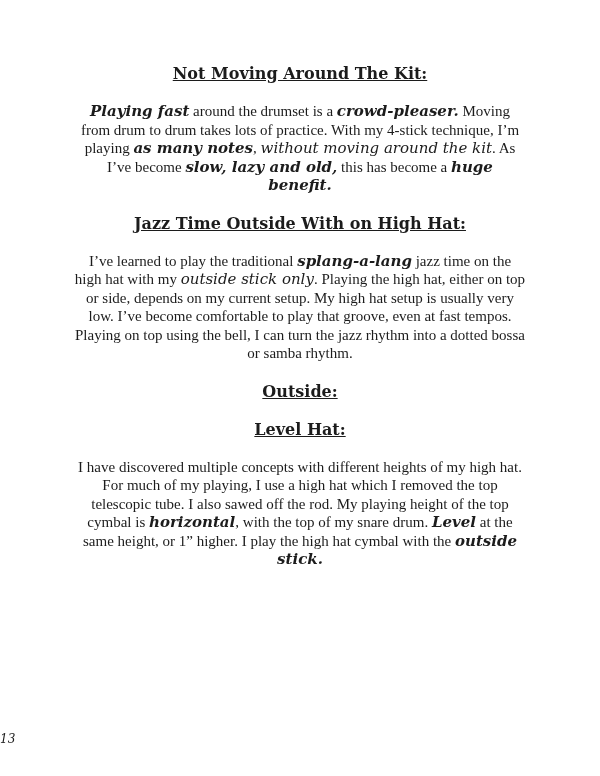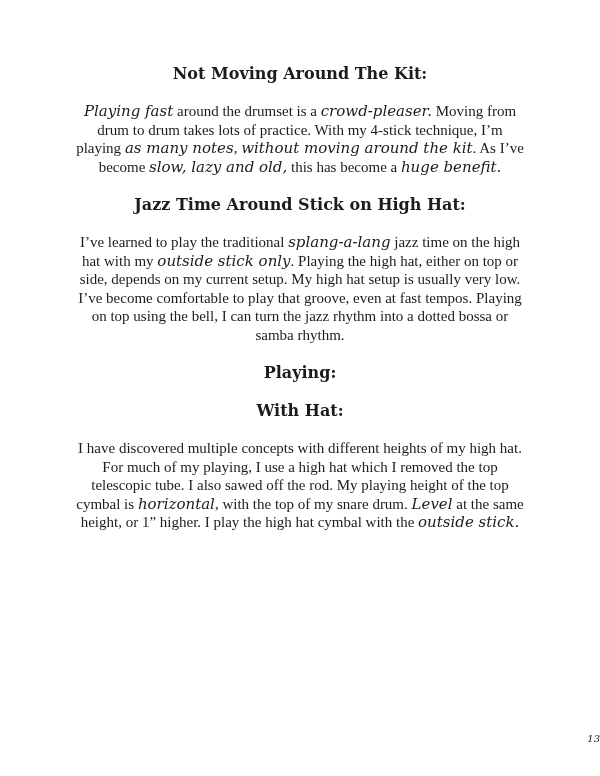--- a/index.html
+++ b/index.html
@@ -28,55 +28,56 @@
   .heading {
     font-size: 16px;
     line-height: 19px;
     font-weight: bold;
     margin: 19px 0;
   }
   .heading:first-child {
     margin-top: 0;
   }
   .heading .u {
+    text-decoration: underline;
   }
   .para {
     margin: 19px 0;
   }
   .run-normal {
     font-style: normal;
     font-weight: normal;
     font-family: Liberation Serif, serif;
   }
   .run-italic {
     font-style: italic;
   }
   .run-bold-italic {
     font-style: italic;
-    font-weight: normal;
+    font-weight: bold;
   }
   .page-number {
     position: absolute;
     bottom: 30px;
     left: 0;
     right: 0;
-    text-align: right;
-    font-size: 10px;
+    text-align: left;
+    font-size: 12px;
     line-height: 14px;
     color: #1c1c1c;
     font-style: italic;
   }
 </style>
 </head>
 <body>
 
 <div class="page">
   <main class="content">
       <div class="heading"><span class="u">Not Moving Around The Kit:</span></div>
       <p class="para"><span class="run-bold-italic">Playing fast</span><span class="run-normal"> around the drumset is a </span><span class="run-bold-italic">crowd-pleaser.</span><span class="run-normal"> Moving from drum to drum takes lots of practice. With my 4-stick technique, I’m playing </span><span class="run-bold-italic">as many notes</span><span class="run-normal">, </span><span class="run-italic">without moving around the kit</span><span class="run-normal">. As I’ve become </span><span class="run-bold-italic">slow, lazy and old,</span><span class="run-normal"> this has become a </span><span class="run-bold-italic">huge benefit.</span></p>
-      <div class="heading"><span class="u">Jazz Time Around Stick on High Hat:</span></div>
+      <div class="heading"><span class="u">Jazz Time Outside With on High Hat:</span></div>
       <p class="para"><span class="run-normal">I’ve learned to play the traditional </span><span class="run-bold-italic">splang-a-lang</span><span class="run-normal"> jazz time on the high hat with my </span><span class="run-italic">outside stick only</span><span class="run-normal">. Playing the high hat, either on top or side, depends on my current setup. My high hat setup is usually very low. I’ve become comfortable to play that groove, even at fast tempos. Playing on top using the bell, I can turn the jazz rhythm into a dotted bossa or samba rhythm.</span></p>
-      <div class="heading"><span class="u">Playing:</span></div>
-      <div class="heading"><span class="u">With Hat:</span></div>
+      <div class="heading"><span class="u">Outside:</span></div>
+      <div class="heading"><span class="u">Level Hat:</span></div>
       <p class="para"><span class="run-normal">I have discovered multiple concepts with different heights of my high hat. For much of my playing, I use a high hat which I removed the top telescopic tube. I also sawed off the rod. My playing height of the top cymbal is </span><span class="run-bold-italic">horizontal</span><span class="run-normal">, with the top of my snare drum. </span><span class="run-bold-italic">Level</span><span class="run-normal"> at the same height, or 1” higher. I play the high hat cymbal with the </span><span class="run-bold-italic">outside stick.</span></p>
     </main>
   <footer class="page-number">13</footer>
 </div>
 
 </body></html>

